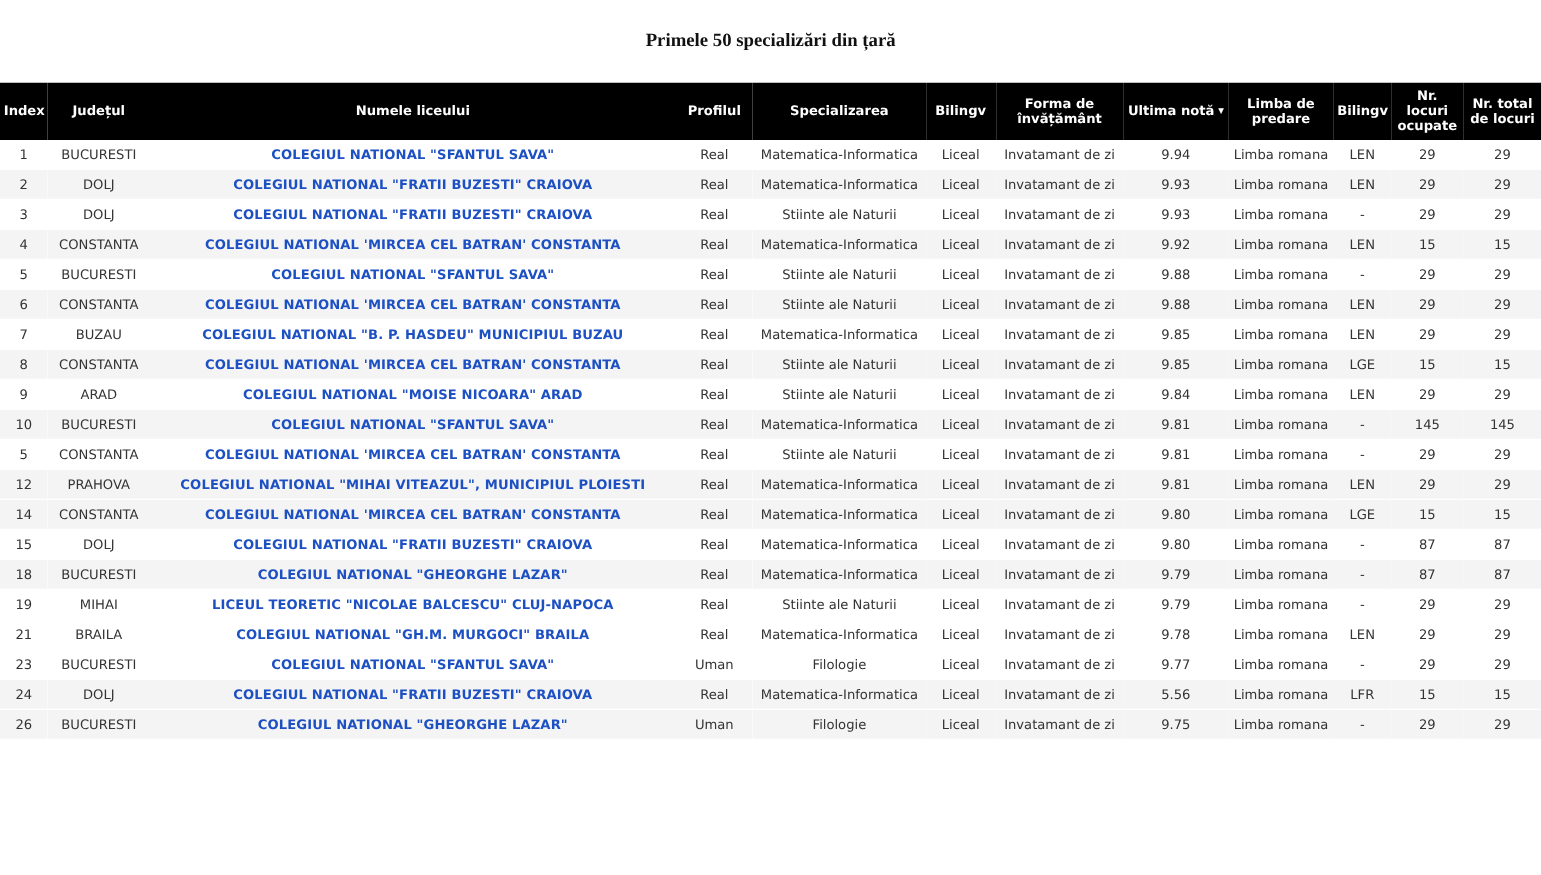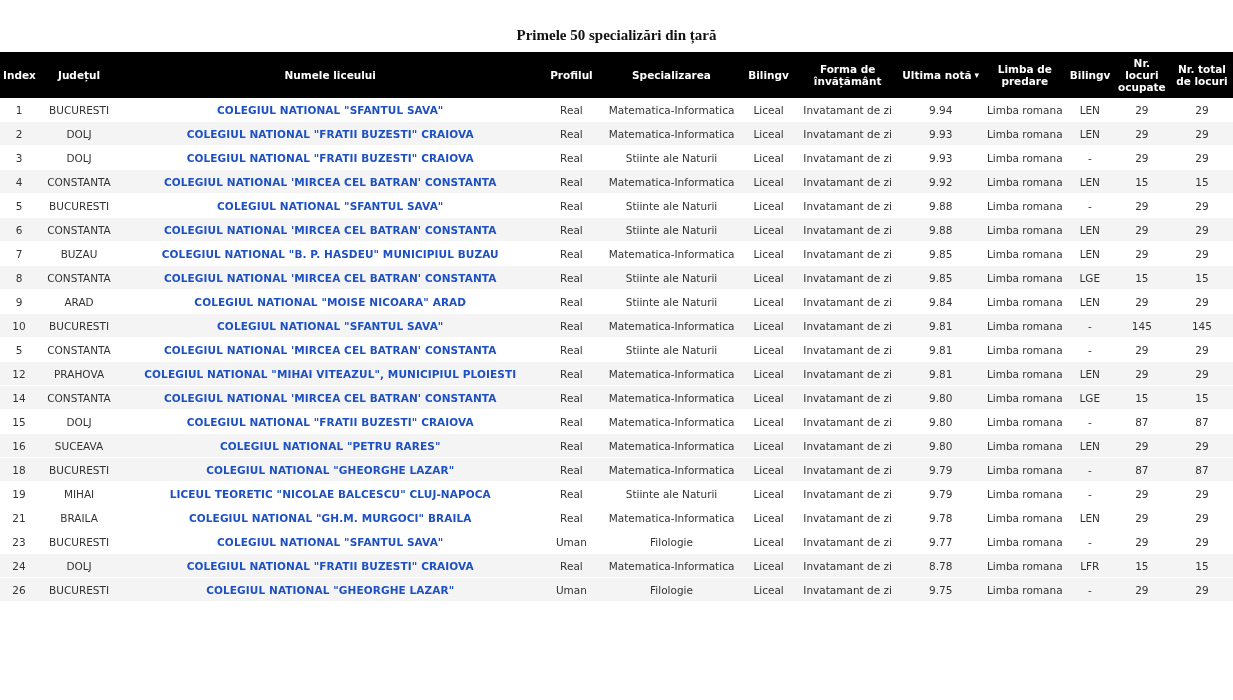--- a/index.html
+++ b/index.html
@@ -12,22 +12,22 @@
     height: 700px;
     overflow: hidden;
     font-family: "DejaVu Sans", sans-serif;
     color: #222222;
   }
   .page-title {
     text-align: center;
     font-weight: bold;
     font-size: 15px;
     font-family: "Liberation Serif", serif;
-    padding: 27px 0 8px 0;
-    margin: 0;
+    padding: 9px 0 8px 0;
+    margin: 16px;
     color: #111111;
   }
   .table-wrap {
     width: 1233px;
     overflow: hidden;
   }
   table.rank-table {
     border-collapse: collapse;
     width: 1233px;
     table-layout: fixed;
@@ -322,34 +322,20 @@
           <td>Matematica-Informatica</td>
           <td>Liceal</td>
           <td>Invatamant de zi</td>
           <td>9.80</td>
           <td>Limba romana</td>
           <td>-</td>
           <td>87</td>
           <td>87</td>
         </tr>
         <tr class="odd">
-          <td>16</td>
-          <td>SUCEAVA</td>
-          <td class="school"><span class="school-link">COLEGIUL NATIONAL "PETRU RARES"</span></td>
-          <td>Real</td>
-          <td>Matematica-Informatica</td>
-          <td>Liceal</td>
-          <td>Invatamant de zi</td>
-          <td>9.80</td>
-          <td>Limba romana</td>
-          <td>LEN</td>
-          <td>29</td>
-          <td>29</td>
-        </tr>
-        <tr class="odd">
           <td>18</td>
           <td>BUCURESTI</td>
           <td class="school"><span class="school-link">COLEGIUL NATIONAL "GHEORGHE LAZAR"</span></td>
           <td>Real</td>
           <td>Matematica-Informatica</td>
           <td>Liceal</td>
           <td>Invatamant de zi</td>
           <td>9.79</td>
           <td>Limba romana</td>
           <td>-</td>
@@ -399,21 +385,21 @@
           <td>29</td>
         </tr>
         <tr class="odd">
           <td>24</td>
           <td>DOLJ</td>
           <td class="school"><span class="school-link">COLEGIUL NATIONAL "FRATII BUZESTI" CRAIOVA</span></td>
           <td>Real</td>
           <td>Matematica-Informatica</td>
           <td>Liceal</td>
           <td>Invatamant de zi</td>
-          <td>8.78</td>
+          <td>5.56</td>
           <td>Limba romana</td>
           <td>LFR</td>
           <td>15</td>
           <td>15</td>
         </tr>
         <tr class="odd">
           <td>26</td>
           <td>BUCURESTI</td>
           <td class="school"><span class="school-link">COLEGIUL NATIONAL "GHEORGHE LAZAR"</span></td>
           <td>Uman</td>

